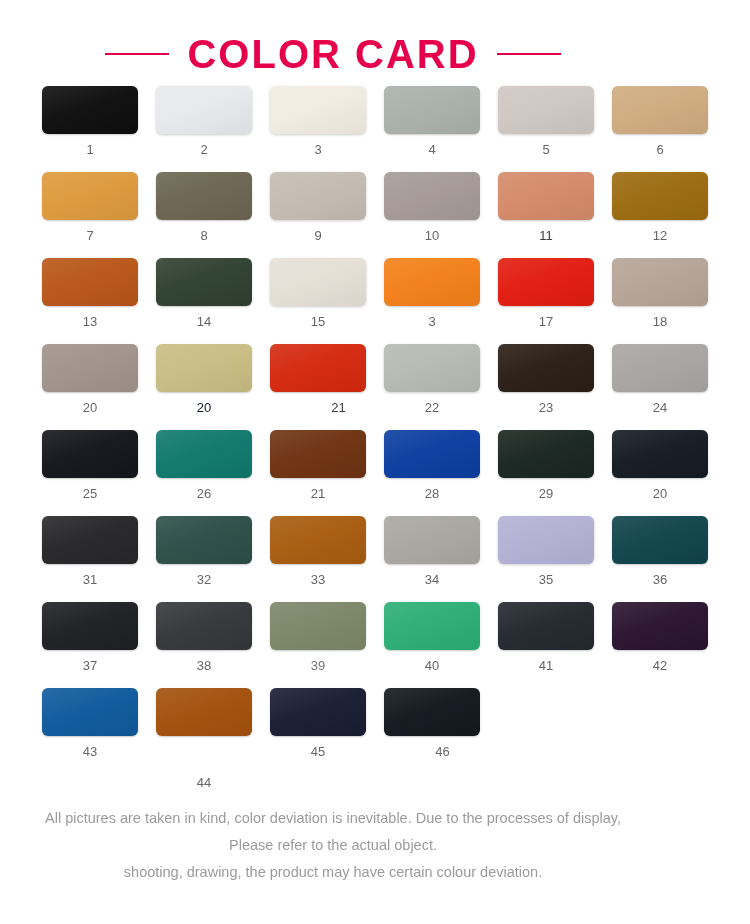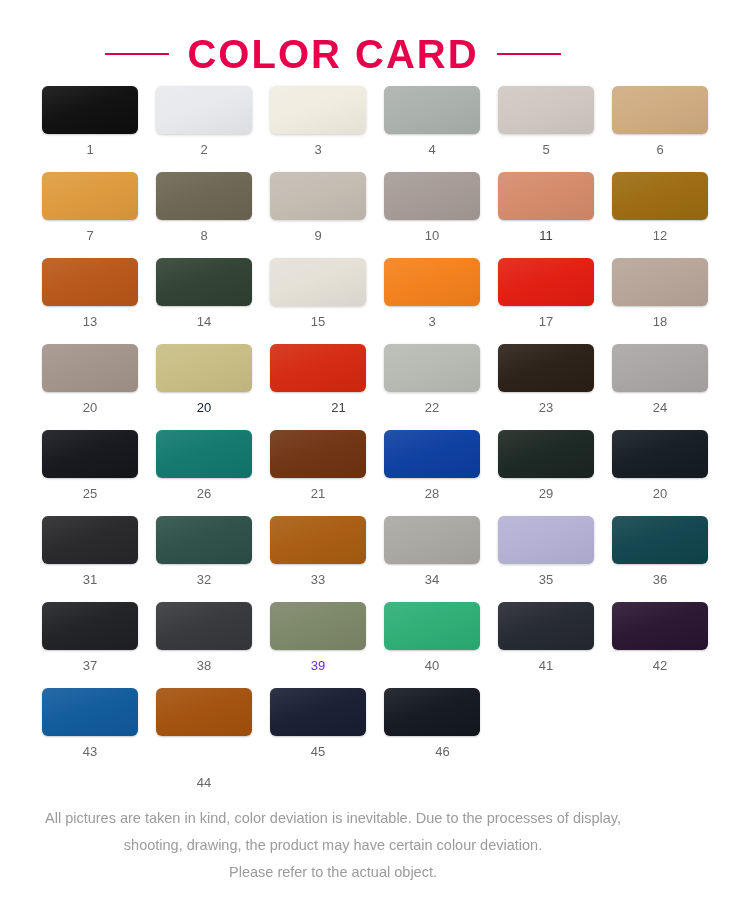--- a/index.html
+++ b/index.html
@@ -290,21 +290,21 @@
         <div class="swatch-cell">
           <div class="swatch-chip" style="background: rgb(30, 32, 36);"></div>
           <div class="swatch-label" style="color: rgb(102, 102, 102);">37</div>
         </div>
         <div class="swatch-cell">
           <div class="swatch-chip" style="background: rgb(54, 55, 58);"></div>
           <div class="swatch-label" style="color: rgb(102, 102, 102);">38</div>
         </div>
         <div class="swatch-cell">
           <div class="swatch-chip" style="background: rgb(124, 134, 104);"></div>
-          <div class="swatch-label" style="color: #6d28d9;">39</div>
+          <div class="swatch-label" style="color: #737373;">39</div>
         </div>
         <div class="swatch-cell">
           <div class="swatch-chip" style="background: rgb(44, 174, 117);"></div>
           <div class="swatch-label" style="color: rgb(102, 102, 102);">40</div>
         </div>
         <div class="swatch-cell">
           <div class="swatch-chip" style="background: rgb(36, 40, 47);"></div>
           <div class="swatch-label" style="color: rgb(102, 102, 102);">41</div>
         </div>
         <div class="swatch-cell">
@@ -327,17 +327,17 @@
         </div>
         <div class="swatch-cell">
           <div class="swatch-chip" style="background: rgb(19, 24, 32);"></div>
           <div class="swatch-label" style="color: rgb(102, 102, 102); margin-left: 21px;">46</div>
         </div>
       </div>
     </div>
 
   <div class="footer">
       <div class="footer-line" style="color: rgb(155, 155, 155);">All pictures are taken in kind, color deviation is inevitable. Due to the processes of display,</div>
+      <div class="footer-line" style="color: rgb(155, 155, 155);">Please refer to the actual object.</div>
       <div class="footer-line" style="color: rgb(155, 155, 155);">shooting, drawing, the product may have certain colour deviation.</div>
-      <div class="footer-line" style="color: rgb(155, 155, 155);">Please refer to the actual object.</div>
     </div>
 
 </div>
 
 </body></html>

